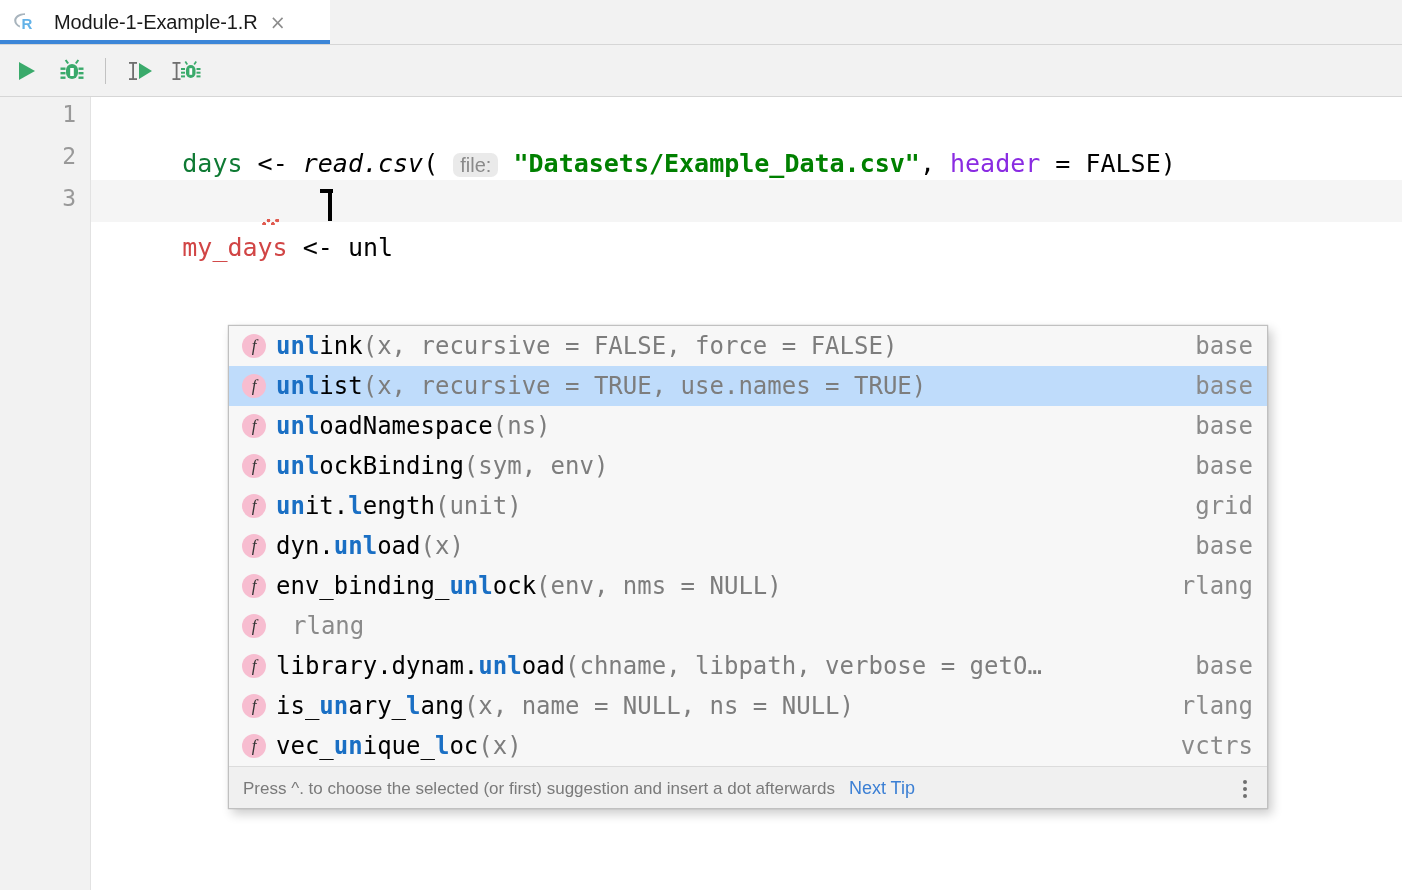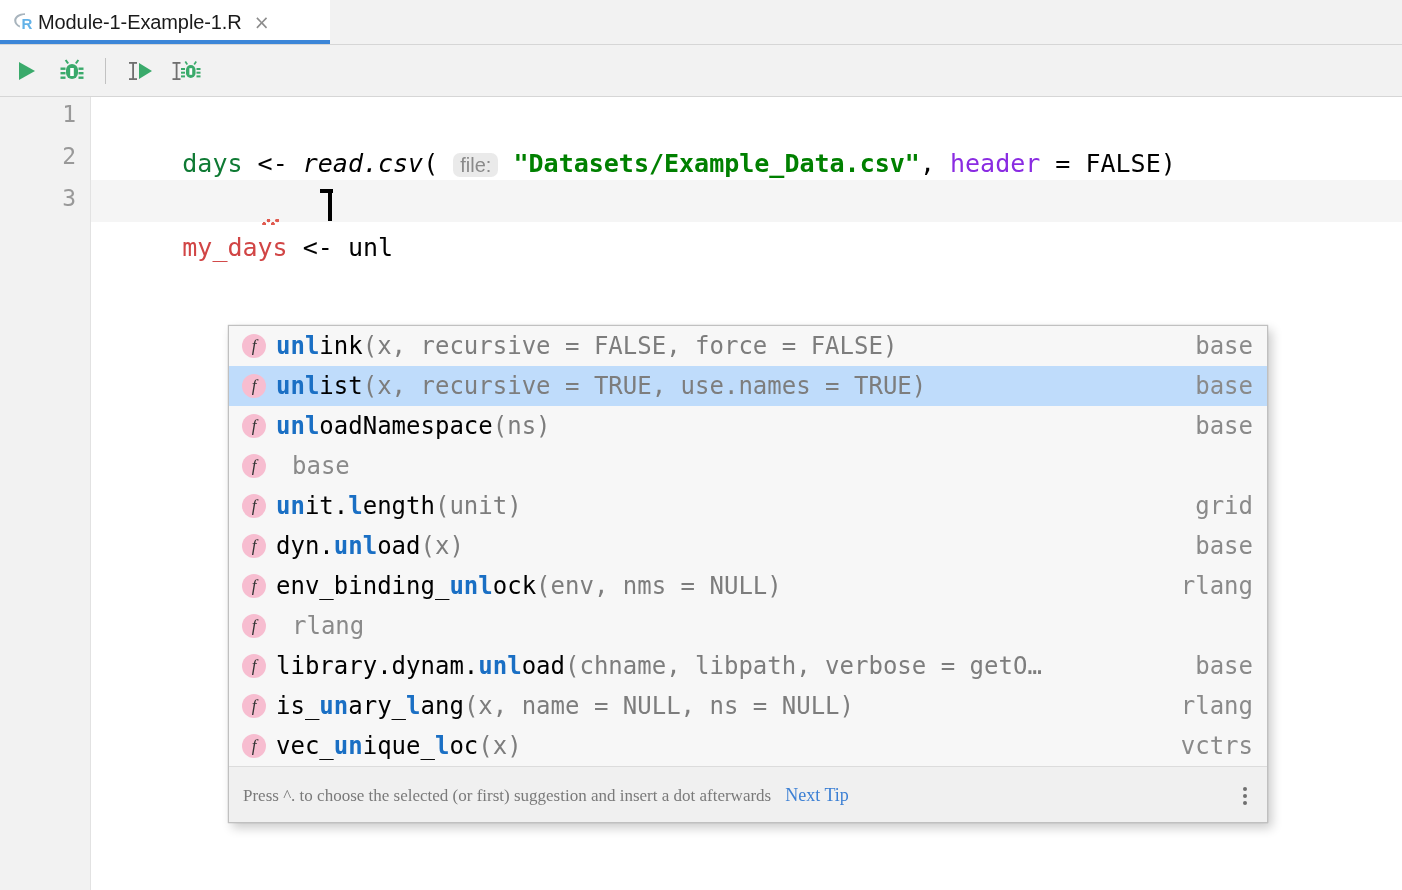--- a/index.html
+++ b/index.html
@@ -23,21 +23,21 @@
     background: #ffffff;
     display: flex; align-items: center;
     padding-left: 12px;
   }
   .tab-underline {
     position: absolute; left: 0; bottom: 0; width: 330px; height: 4px;
     background: #3c86d8;
   }
   .r-logo { width: 26px; height: 26px; position: relative; flex: 0 0 auto; }
   .tab-title {
-    font-size: 20px; color: #1a1a1a; margin-left: 0;
+    font-size: 20px; color: #1a1a1a; margin-left: 16px;
     white-space: nowrap; letter-spacing: -0.1px;
   }
   .tab-close {
     margin-left: 10px; width: 20px; height: 20px;
     color: #8c8c8c; font-size: 19px; line-height: 19px;
     display: flex; align-items: center; justify-content: center;
     font-family: "DejaVu Sans", sans-serif;
   }
 
   
@@ -132,25 +132,25 @@
     flex: 1 1 auto; min-width: 0;
   }
   .m-match { color: #1a6fc4; font-weight: bold; }
   .m-name  { color: #000000; }
   .m-args  { color: #7d7d7d; }
   .cpkg {
     font-size: 24px; color: #8a8a8a; margin-left: 16px;
     flex: 0 0 auto; text-align: right;
   }
   .tipbar {
-    height: 56px; background: #f0f0f0;
+    height: 42px; background: #f0f0f0;
     border-top: 1px solid #dcdcdc;
     display: flex; align-items: center;
     padding: 2px 12px 0 14px;
-    font-family: Liberation Serif, serif;
+    font-family: Liberation Sans, sans-serif;
   }
   .tiptext { font-size: 17px; color: #7a7a7a; white-space: nowrap; }
   .tiplink { font-size: 18px; color: #3b7fd4; margin-left: 14px; white-space: nowrap; }
   .tipdots {
     margin-left: auto; width: 20px; height: 24px;
     display: flex; flex-direction: column; align-items: center;
     justify-content: center; gap: 3px;
   }
   .tipdots i { width: 4px; height: 4px; border-radius: 50%; background: #6f6f6f; display: block; }
 </style>
@@ -262,20 +262,21 @@
             <span class="csig"><span class="m-match">unl</span><span class="m-name">ist</span><span class="m-args">(x, recursive = TRUE, use.names = TRUE)</span></span>
             <span class="cpkg">base</span>
           </div>
           <div class="crow">
             <span class="fic">f</span>
             <span class="csig"><span class="m-match">unl</span><span class="m-name">oadNamespace</span><span class="m-args">(ns)</span></span>
             <span class="cpkg">base</span>
           </div>
           <div class="crow">
             <span class="fic">f</span>
+            <span class="csig"><span class="m-match">unl</span><span class="m-name">ockBinding</span><span class="m-args">(sym, env)</span></span>
             <span class="cpkg">base</span>
           </div>
           <div class="crow">
             <span class="fic">f</span>
             <span class="csig"><span class="m-match">un</span><span class="m-name">it.</span><span class="m-match">l</span><span class="m-name">ength</span><span class="m-args">(unit)</span></span>
             <span class="cpkg">grid</span>
           </div>
           <div class="crow">
             <span class="fic">f</span>
             <span class="csig"><span class="m-name">dyn.</span><span class="m-match">unl</span><span class="m-name">oad</span><span class="m-args">(x)</span></span>

